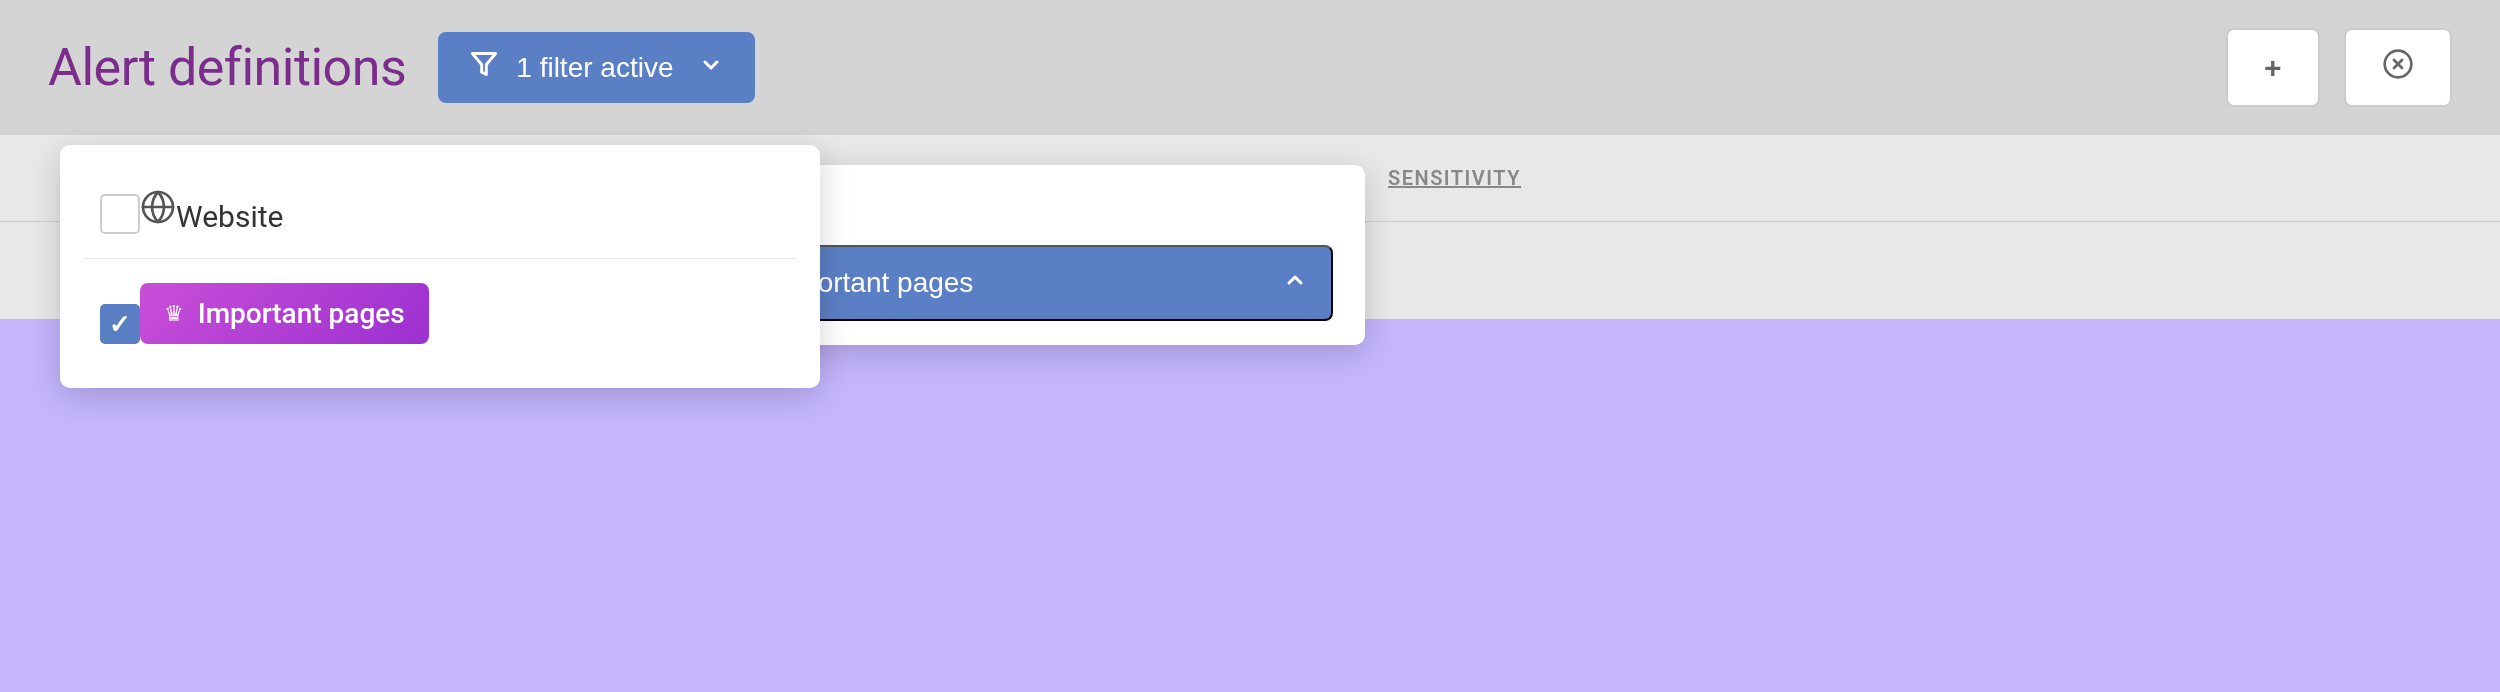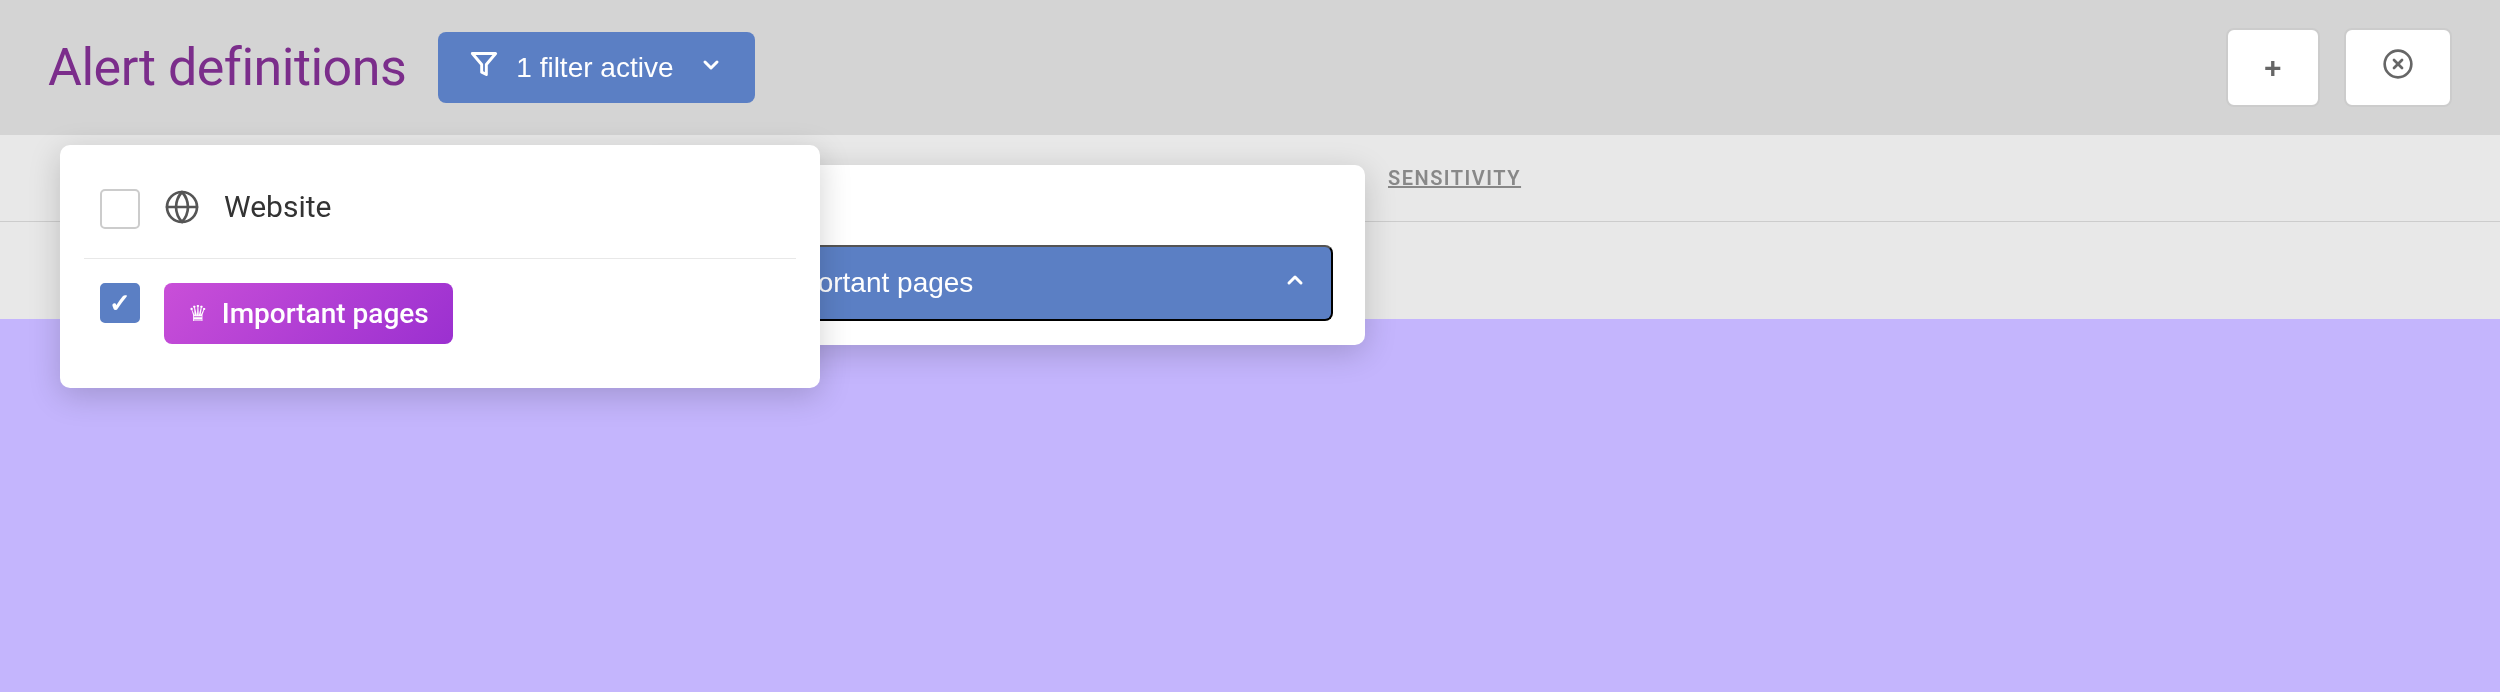--- a/index.html
+++ b/index.html
@@ -238,22 +238,21 @@
       width: 760px;
       background: white;
       border-radius: 10px;
       box-shadow: 0 8px 32px rgba(0,0,0,0.18);
       padding: 24px;
       z-index: 200;
     }
 
     .dropdown-option {
       display: flex;
-      align-items: flex-start;
-      gap: 24px;
+      align-items: flex-end;
       padding: 20px 16px;
     }
 
     .option-checkbox {
       width: 40px;
       height: 40px;
       border: 2px solid #ccc;
       border-radius: 5px;
       background: white;
       display: flex;

